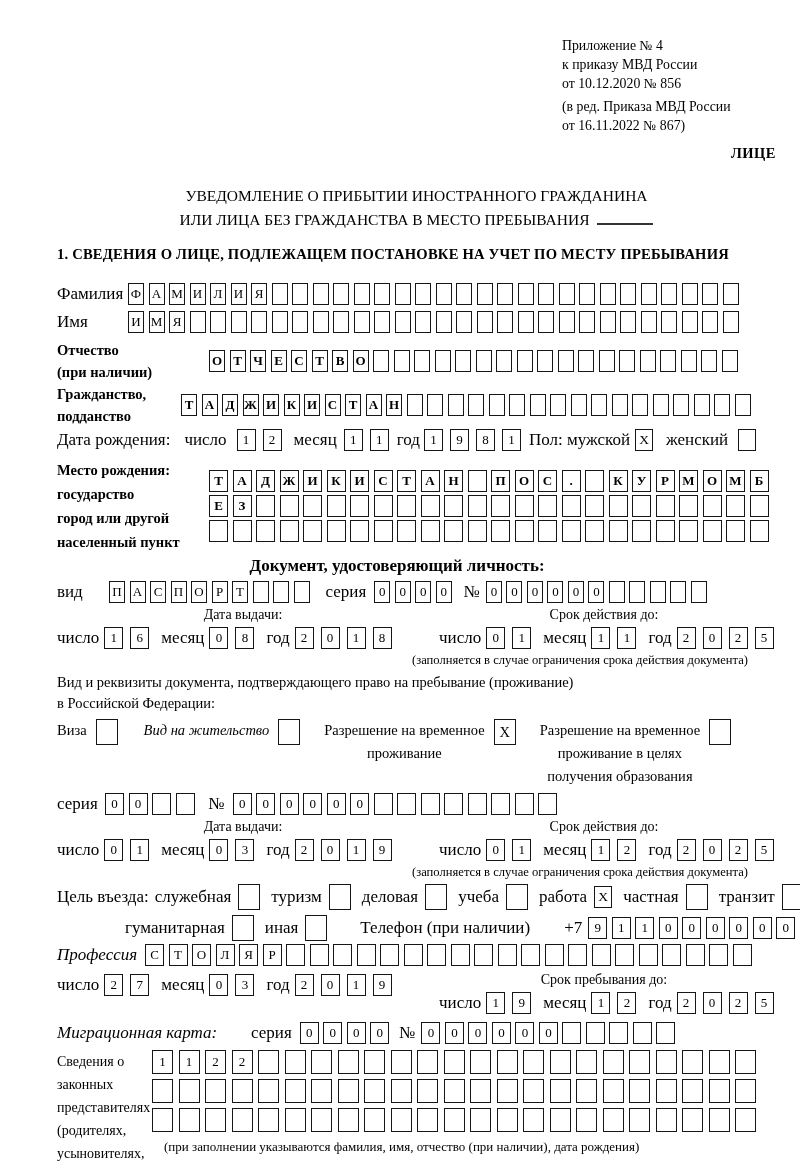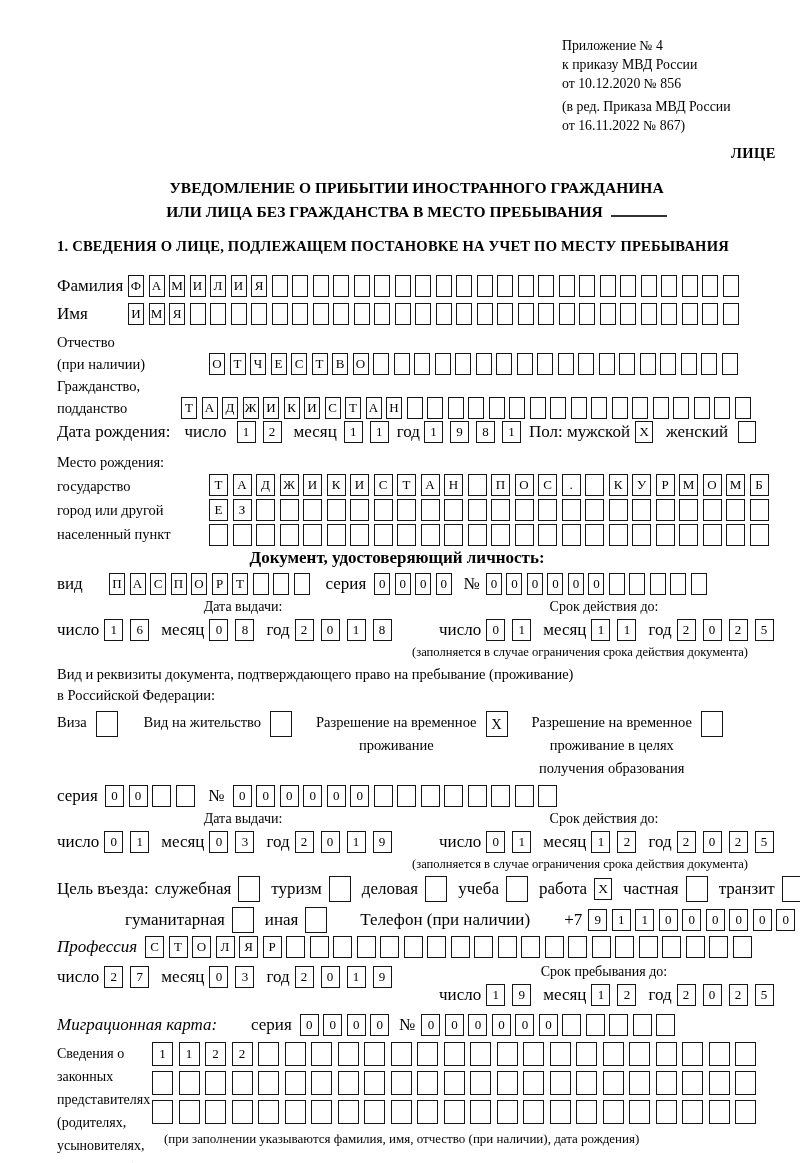--- a/index.html
+++ b/index.html
@@ -5,27 +5,27 @@
   html,body{margin:0;padding:0;background:#fff;}
   body{width:800px;height:1163px;overflow:hidden;color:#000;
        font-family:"Liberation Serif","DejaVu Serif",serif;font-size:14.5px;}
   .page{box-sizing:border-box;width:800px;height:1163px;padding:36px 24px 0 57px;}
 
   
   .hdr{margin-left:505px;width:240px;font-size:13.8px;line-height:19px;}
   .hdr .gap{margin-top:4px;}
   .forma{width:719px;text-align:right;padding-right:12px;font-weight:bold;
          font-size:14.5px;margin-top:10px;letter-spacing:.5px;}
-  .title{margin-top:14px;text-align:center;font-weight:bold;font-size:15.5px;line-height:24px;}
+  .title{margin-top:22px;text-align:center;font-weight:normal;font-size:15.5px;line-height:24px;}
   .blankline{display:inline-block;width:56px;border-bottom:2px solid #333;height:14px;margin-left:8px;}
   .sec{margin-top:14px;font-weight:bold;font-size:14.6px;letter-spacing:.2px;margin-bottom:20px;}
 
   
   .frow{display:flex;align-items:center;margin-bottom:5px;}
-  .frow.top{align-items:flex-end;}
+  .frow.top{align-items:center;font-weight:bold;}
   .lbl{font-size:17px;white-space:nowrap;}
   .mlabel{white-space:pre-line;line-height:22px;font-size:14.5px;}
 
   
   .cells{display:inline-flex;gap:4.5px;}
   .cell{box-sizing:border-box;flex:0 0 auto;width:16px;height:22px;border:1.7px solid #161616;
         display:flex;align-items:center;justify-content:center;font-size:13px;}
   .cells.w .cell{width:19px;}
   .cells.d{gap:7px;} .cells.d .cell{width:19px;}
   .cells.xw{gap:5.5px;} .cells.xw .cell{width:21px;height:24px;}
@@ -428,21 +428,21 @@
   </div>
 
   <div class="intro">Вид и реквизиты документа, подтверждающего право на пребывание (проживание)</div>
   <div class="intro" style="margin-bottom:4px;">в Российской Федерации:</div>
 
   <div class="optrow">
     <span class="opt">
       <span class="olabel">Виза</span>
       <span class="cb big"></span>
     </span>
-    <span class="opt" style="margin-left:26px;">
+    <span class="opt" style="margin-left:26px;font-style:italic;">
       <span class="olabel">Вид на жительство</span>
       <span class="cb big"></span>
     </span>
     <span class="opt" style="margin-left:24px;">
       <span class="olabel">Разрешение на временное
 проживание</span>
       <span class="cb big">X</span>
     </span>
     <span class="opt" style="margin-left:24px;">
       <span class="olabel">Разрешение на временное

